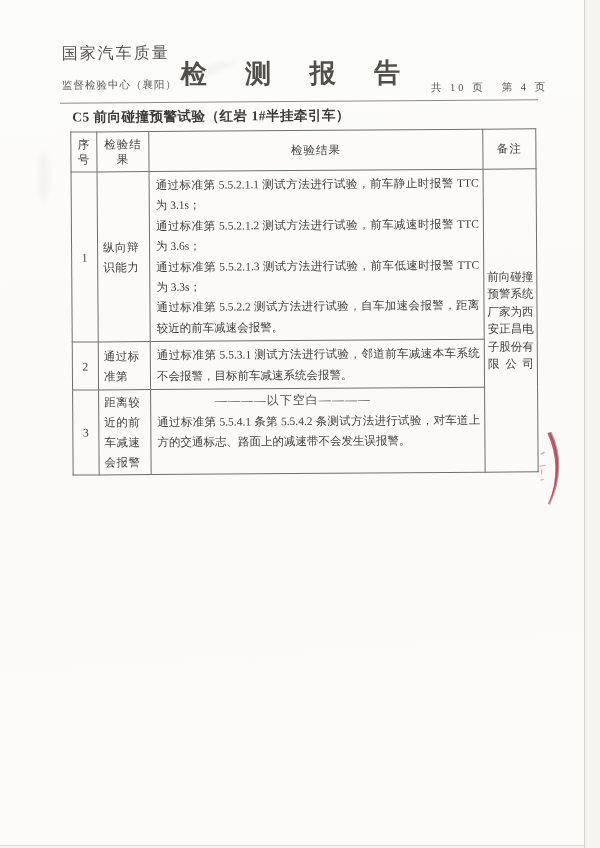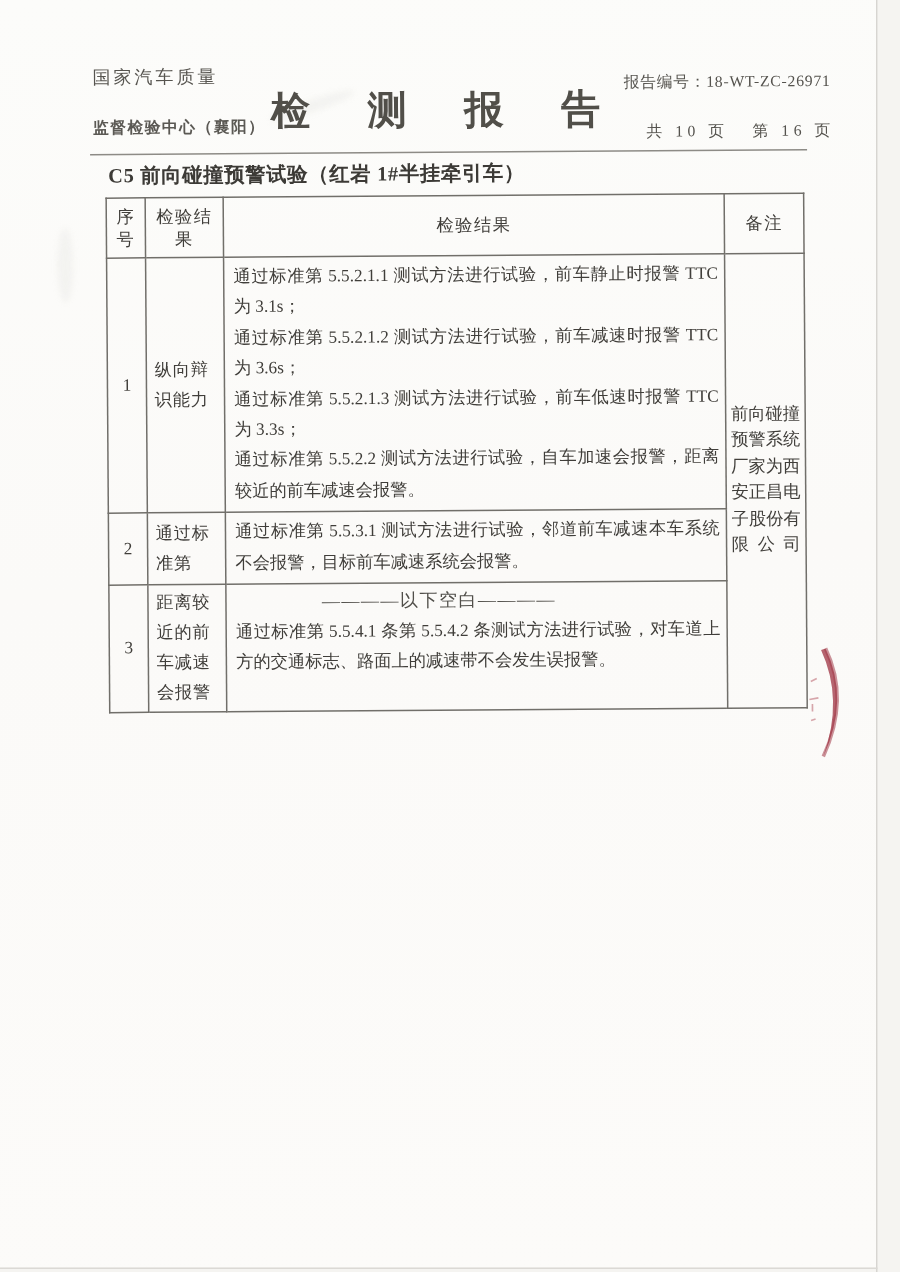--- a/index.html
+++ b/index.html
@@ -23,22 +23,22 @@
   }
   .tilt {
     position:absolute; left:0; top:0; width:585px; height:845px;
     transform:rotate(-0.4deg); transform-origin:300px 380px;
     color:#403e3a;
   }
   .smudge {
     position:absolute; background:rgba(190,188,182,0.14);
     filter:blur(2px); border-radius:50%;
   }
-  .org1 { position:absolute; left:64px; top:42px; font-size:12px; letter-spacing:2px; color:#56544f; }
-  .org2 { position:absolute; left:64px; top:77px; font-size:10.5px; letter-spacing:1px; color:#5b5954;font-weight:bold; }
+  .org1 { position:absolute; left:64px; top:42px; font-size:16px; letter-spacing:2px; color:#56544f; }
+  .org2 { position:absolute; left:64px; top:77px; font-size:10.5px; letter-spacing:1px; color:#5b5954; }
   .big-title {
     position:absolute; left:0; top:56px; width:585px; text-align:center;
     font-size:26px; font-weight:600; color:#514f49;
     letter-spacing:16px; text-indent:16px;
   }
   .report-no { position:absolute; left:418px; top:49px; font-size:10.5px; color:#55534e; letter-spacing:0.5px; }
   .pages { position:absolute; left:433px; top:82px; font-size:10.5px; color:#55534e; }
   .pages span { letter-spacing:3px; }
   .pages .gap { display:inline-block; width:16px; }
   .header-rule { position:absolute; left:62px; top:101px; width:478px; height:1px; background:#8d8b86; }
@@ -78,23 +78,22 @@
 <div class="tilt">
 
   <div class="smudge" style="left:180px; top:66px; width:60px; height:8px; transform:rotate(-18deg);"></div>
   <div class="smudge" style="left:40px; top:150px; width:10px; height:50px;"></div>
 
   <div class="org1">国家汽车质量</div>
   <div class="org2">监督检验中心（襄阳）</div>
 
   <div class="big-title">检 测 报 告</div>
 
-  <div class="report-no"><span>报告编号：</span><span>18-WT-ZC-26971</span></div>
 
-  <div class="pages"><span>共 10 页</span><span class="gap"></span><span>第 16 页</span></div>
+  <div class="pages"><span>共 10 页</span><span class="gap"></span><span>第 4 页</span></div>
 
   <div class="header-rule"></div>
 
   <div class="section-title">C5 前向碰撞预警试验（红岩 1#半挂牵引车）</div>
 
   <table class="report">
     <colgroup>
       <col style="width:26px">
         <col style="width:52px">
         <col style="width:334px">

